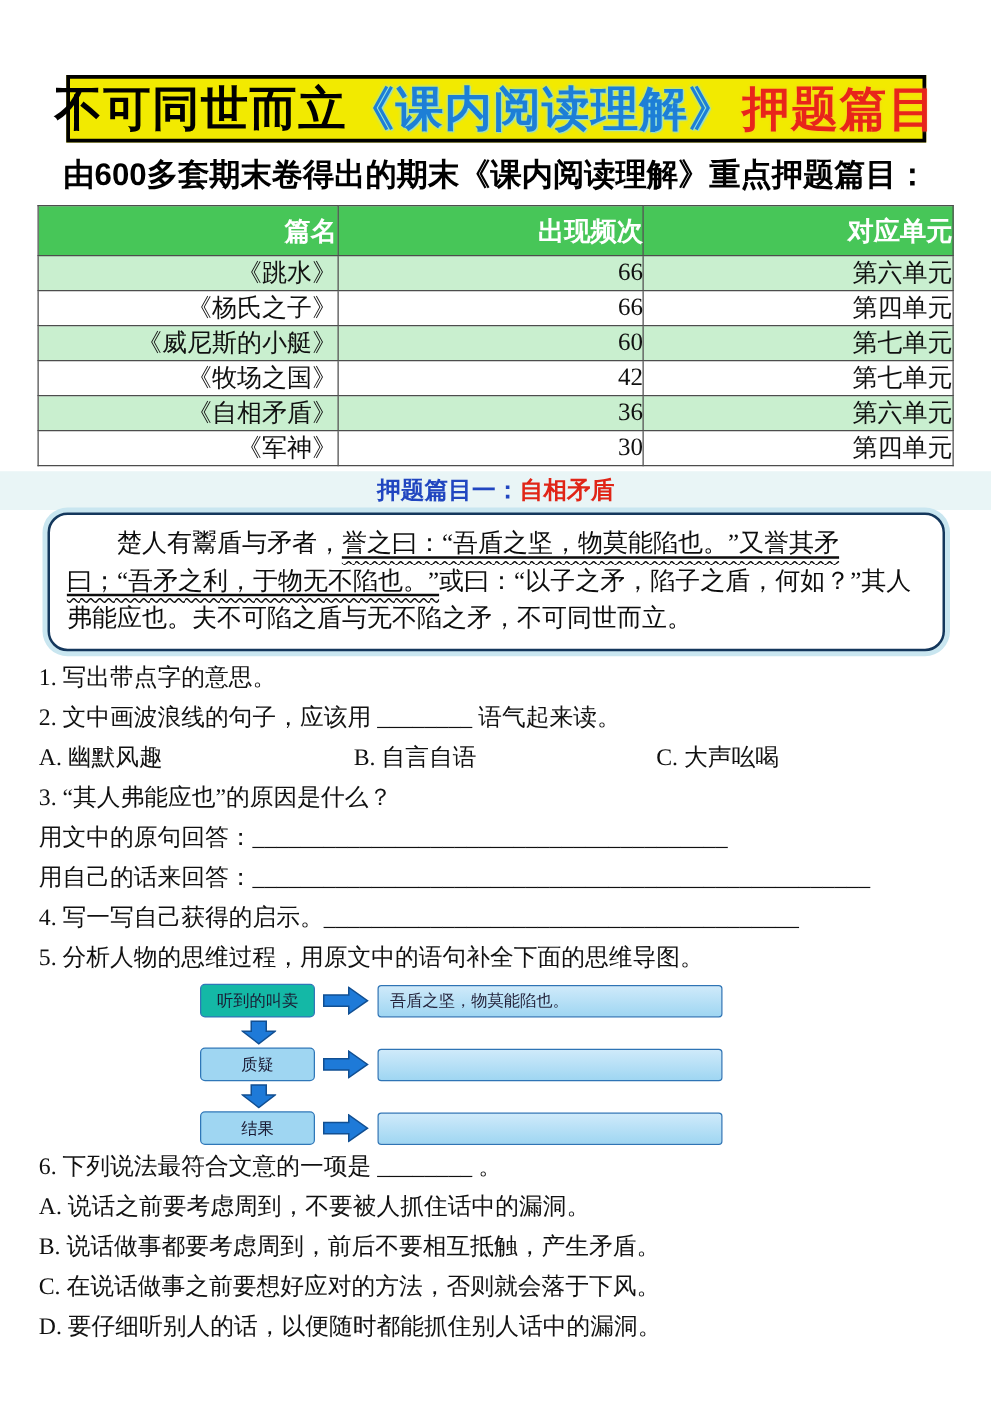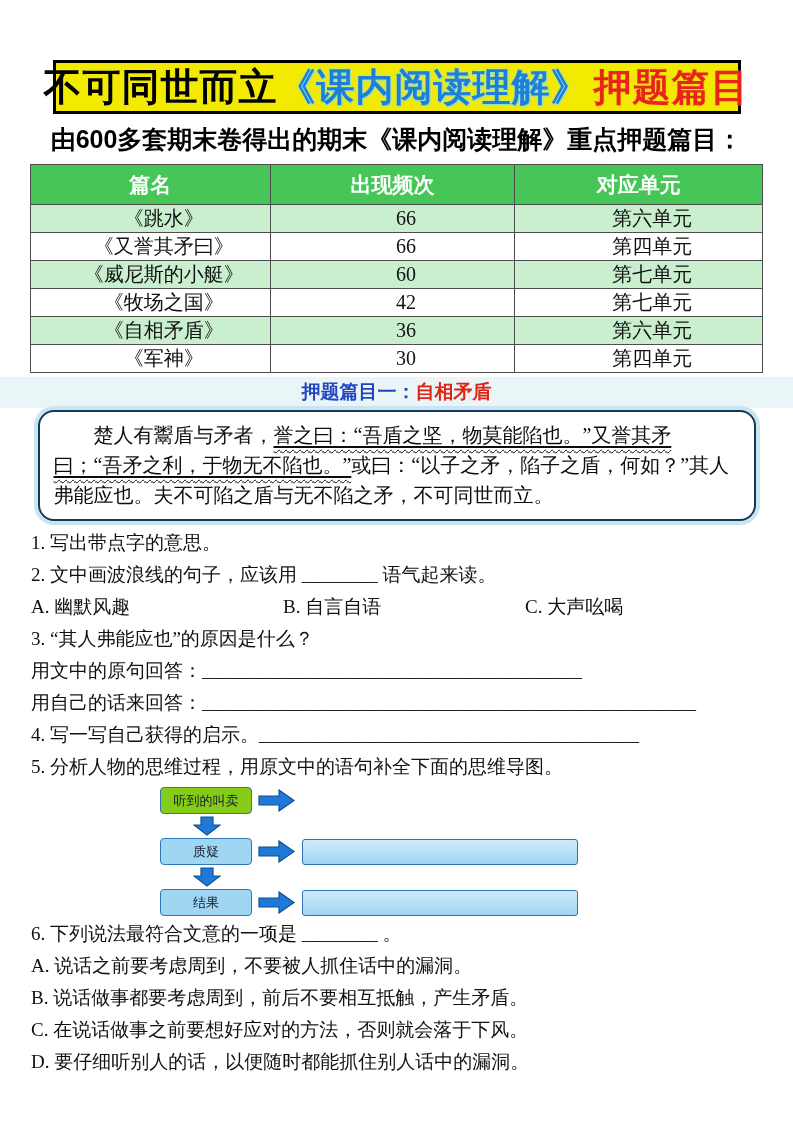--- a/index.html
+++ b/index.html
@@ -35,21 +35,21 @@
     font-family: "Liberation Sans", "DejaVu Sans", sans-serif;
     font-weight: bold; font-size: 25px; color: #000;
     margin-top: 9px;
     white-space: nowrap;
   }
 
   
   table.freq {
     width: 733px; margin: 8px auto 0 auto;
     border-collapse: collapse;
-    text-align: center;
+    text-align: right;
     font-size: 20px;
   }
   table.freq th, table.freq td { border: 1px solid #4d4d4d; }
   table.freq th {
     background: #47c658; color: #ffffff;
     font-family: "Liberation Sans", "DejaVu Sans", sans-serif;
     font-weight: bold; font-size: 21px;
     height: 40px;
   }
   table.freq td { height: 18px; background: #ffffff; padding-left: 27px; }
@@ -112,21 +112,21 @@
   .diagram { margin: 4px 0 2px 129px; }
   .d-row { display: flex; align-items: center; }
   .d-small {
     width: 92px; height: 27px;
     border: 1.5px solid #2f77b8;
     border-radius: 4px;
     background: #9fd6f2;
     display: flex; align-items: center; justify-content: center;
     font-size: 13px; color: #1a1a33;
   }
-  .d-small.first { background: #84cc16; }
+  .d-small.first { background: #14b8a6; }
   .d-long {
     width: 276px; height: 26px;
     border: 1.5px solid #2e74b5;
     border-radius: 3px;
     background: linear-gradient(#cfeafa, #9fd6f2);
     display: flex; align-items: center;
     padding-left: 9px;
     font-size: 13px; color: #25253d;
   }
   .d-harrow { margin: 0 6px; display: block; }
@@ -153,21 +153,21 @@
         <th class="c3">对应单元</th>
       </tr>
     </thead>
     <tbody>
       <tr class="alt">
         <td>《跳水》</td>
         <td>66</td>
         <td>第六单元</td>
       </tr>
       <tr>
-        <td>《又誉其矛曰》</td>
+        <td>《杨氏之子》</td>
         <td>66</td>
         <td>第四单元</td>
       </tr>
       <tr class="alt">
         <td>《威尼斯的小艇》</td>
         <td>60</td>
         <td>第七单元</td>
       </tr>
       <tr>
         <td>《牧场之国》</td>
@@ -216,20 +216,21 @@
 
     <div class="q-line">5. 分析人物的思维过程，用原文中的语句补全下面的思维导图。</div>
 
     <div class="diagram">
 
       <div class="d-row">
         <div class="d-small first">听到的叫卖</div>
         <svg class="d-harrow" width="38" height="23">
             <polygon points="1,7 21,7 21,1 36,11.5 21,22 21,16 1,16" fill="#1e7ad8" stroke="#114f92" stroke-width="1.2"></polygon>
           </svg>
+        <div class="d-long">吾盾之坚，物莫能陷也。</div>
       </div>
 
       <svg class="d-varrow" width="28" height="20">
           <polygon points="8,1 20,1 20,9 27,9 14,19 1,9 8,9" fill="#1e7ad8" stroke="#114f92" stroke-width="1.2"></polygon>
         </svg>
 
       <div class="d-row">
         <div class="d-small">质疑</div>
         <svg class="d-harrow" width="38" height="23">
             <polygon points="1,7 21,7 21,1 36,11.5 21,22 21,16 1,16" fill="#1e7ad8" stroke="#114f92" stroke-width="1.2"></polygon>

